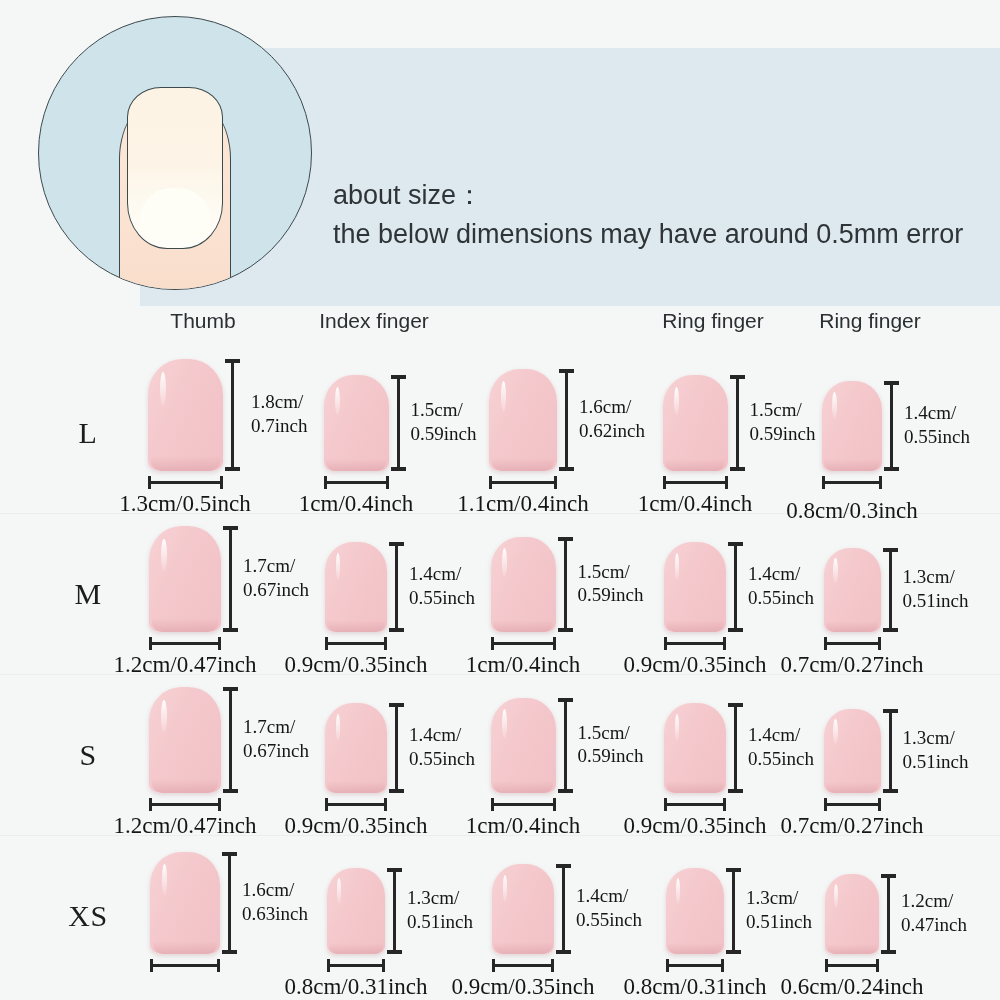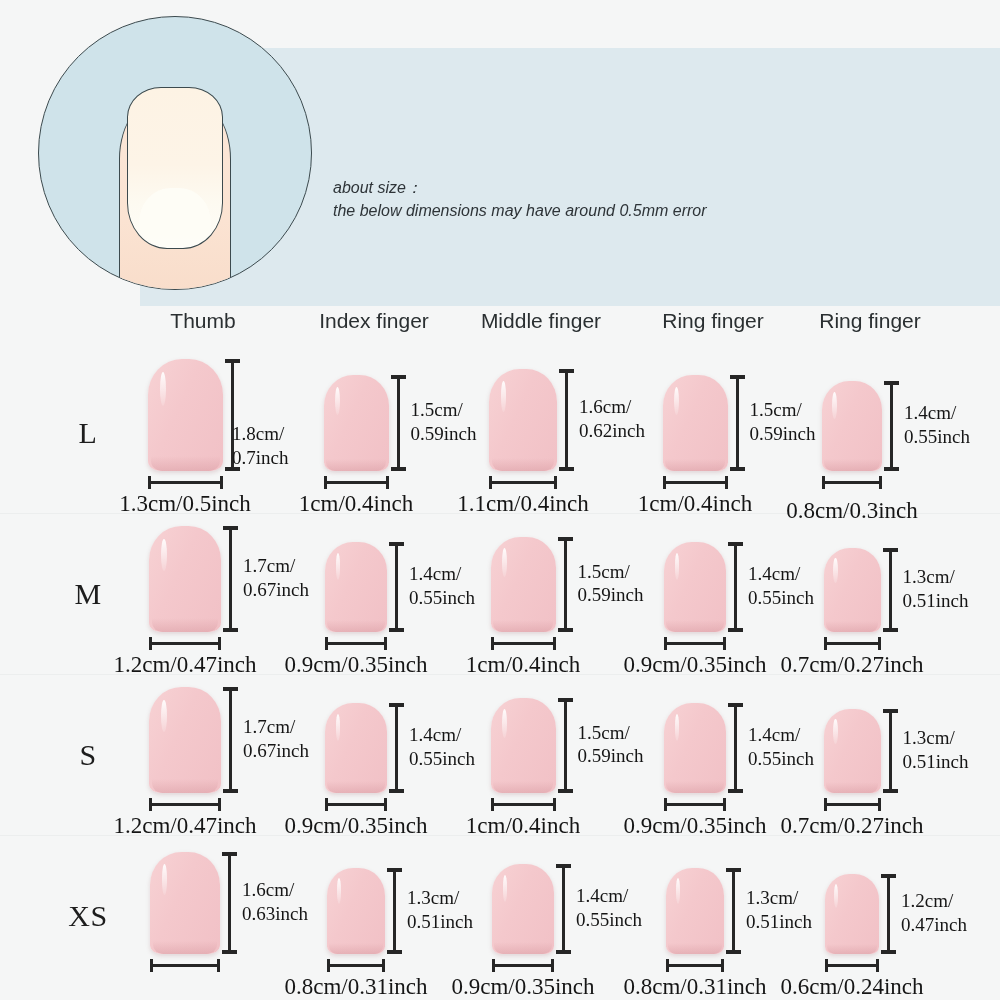--- a/index.html
+++ b/index.html
@@ -80,25 +80,24 @@
     font-size: 48px;
     letter-spacing: 2.5px;
     color: #3a3f41;
     font-weight: 500;
     line-height: 1;
     white-space: nowrap;
   }
   .subtitle {
     position: absolute;
     left: 333px; top: 176px;
-    font-size: 16px;
+    font-size: 27px;
     color: #2e3438;
     line-height: 1.45;
     white-space: nowrap;
-    font-style: italic;
   }
 
   
   .grid {
     position: absolute;
     left: 0; top: 305px;
     width: 1000px;
   }
   .col-headers {
     position: relative;
@@ -243,34 +242,33 @@
   <div class="subtitle">
     <div>about size：</div>
     <div>the below dimensions may have around 0.5mm error</div>
   </div>
 </div>
 
 <div class="grid">
   <div class="col-headers" id="col-headers">
       <div class="col-header" style="width: 240px; left: 83px;">Thumb</div>
       <div class="col-header" style="width: 240px; left: 254px;">Index finger</div>
-      <div class="col-header" style="width: 240px; left: 421px;">Middle finger</div>
       <div class="col-header" style="width: 240px; left: 593px;">Ring finger</div>
       <div class="col-header" style="width: 240px; left: 750px;">Ring finger</div>
     </div>
   <div id="rows-host">
       <div class="row">
         <div class="size-label">L</div>
         <div class="cell" style="left: 0px; width: 1000px;">
           <div class="nail" style="left: 147.5px; width: 75px; height: 112px; bottom: 42px;"></div>
           <div class="dim-v" style="left: 230.5px; top: 6px; height: 112px;">
             <div class="cap top"></div>
             <div class="cap bot"></div>
           </div>
-          <div class="dim-v-label" style="left: 232px; top: 37px; margin-top: 32px;">
+          <div class="dim-v-label" style="left: 251px; top: 37px;">
             <div>1.8cm/</div>
             <div>0.7inch</div>
           </div>
           <div class="dim-h" style="left: 147.5px; width: 75px; top: 128px;">
             <div class="cap l"></div>
             <div class="cap r"></div>
           </div>
           <div class="dim-h-label" style="left: 65px; width: 240px; top: 138px;">1.3cm/0.5inch</div>
         </div>
         <div class="cell" style="left: 0px; width: 1000px;">

